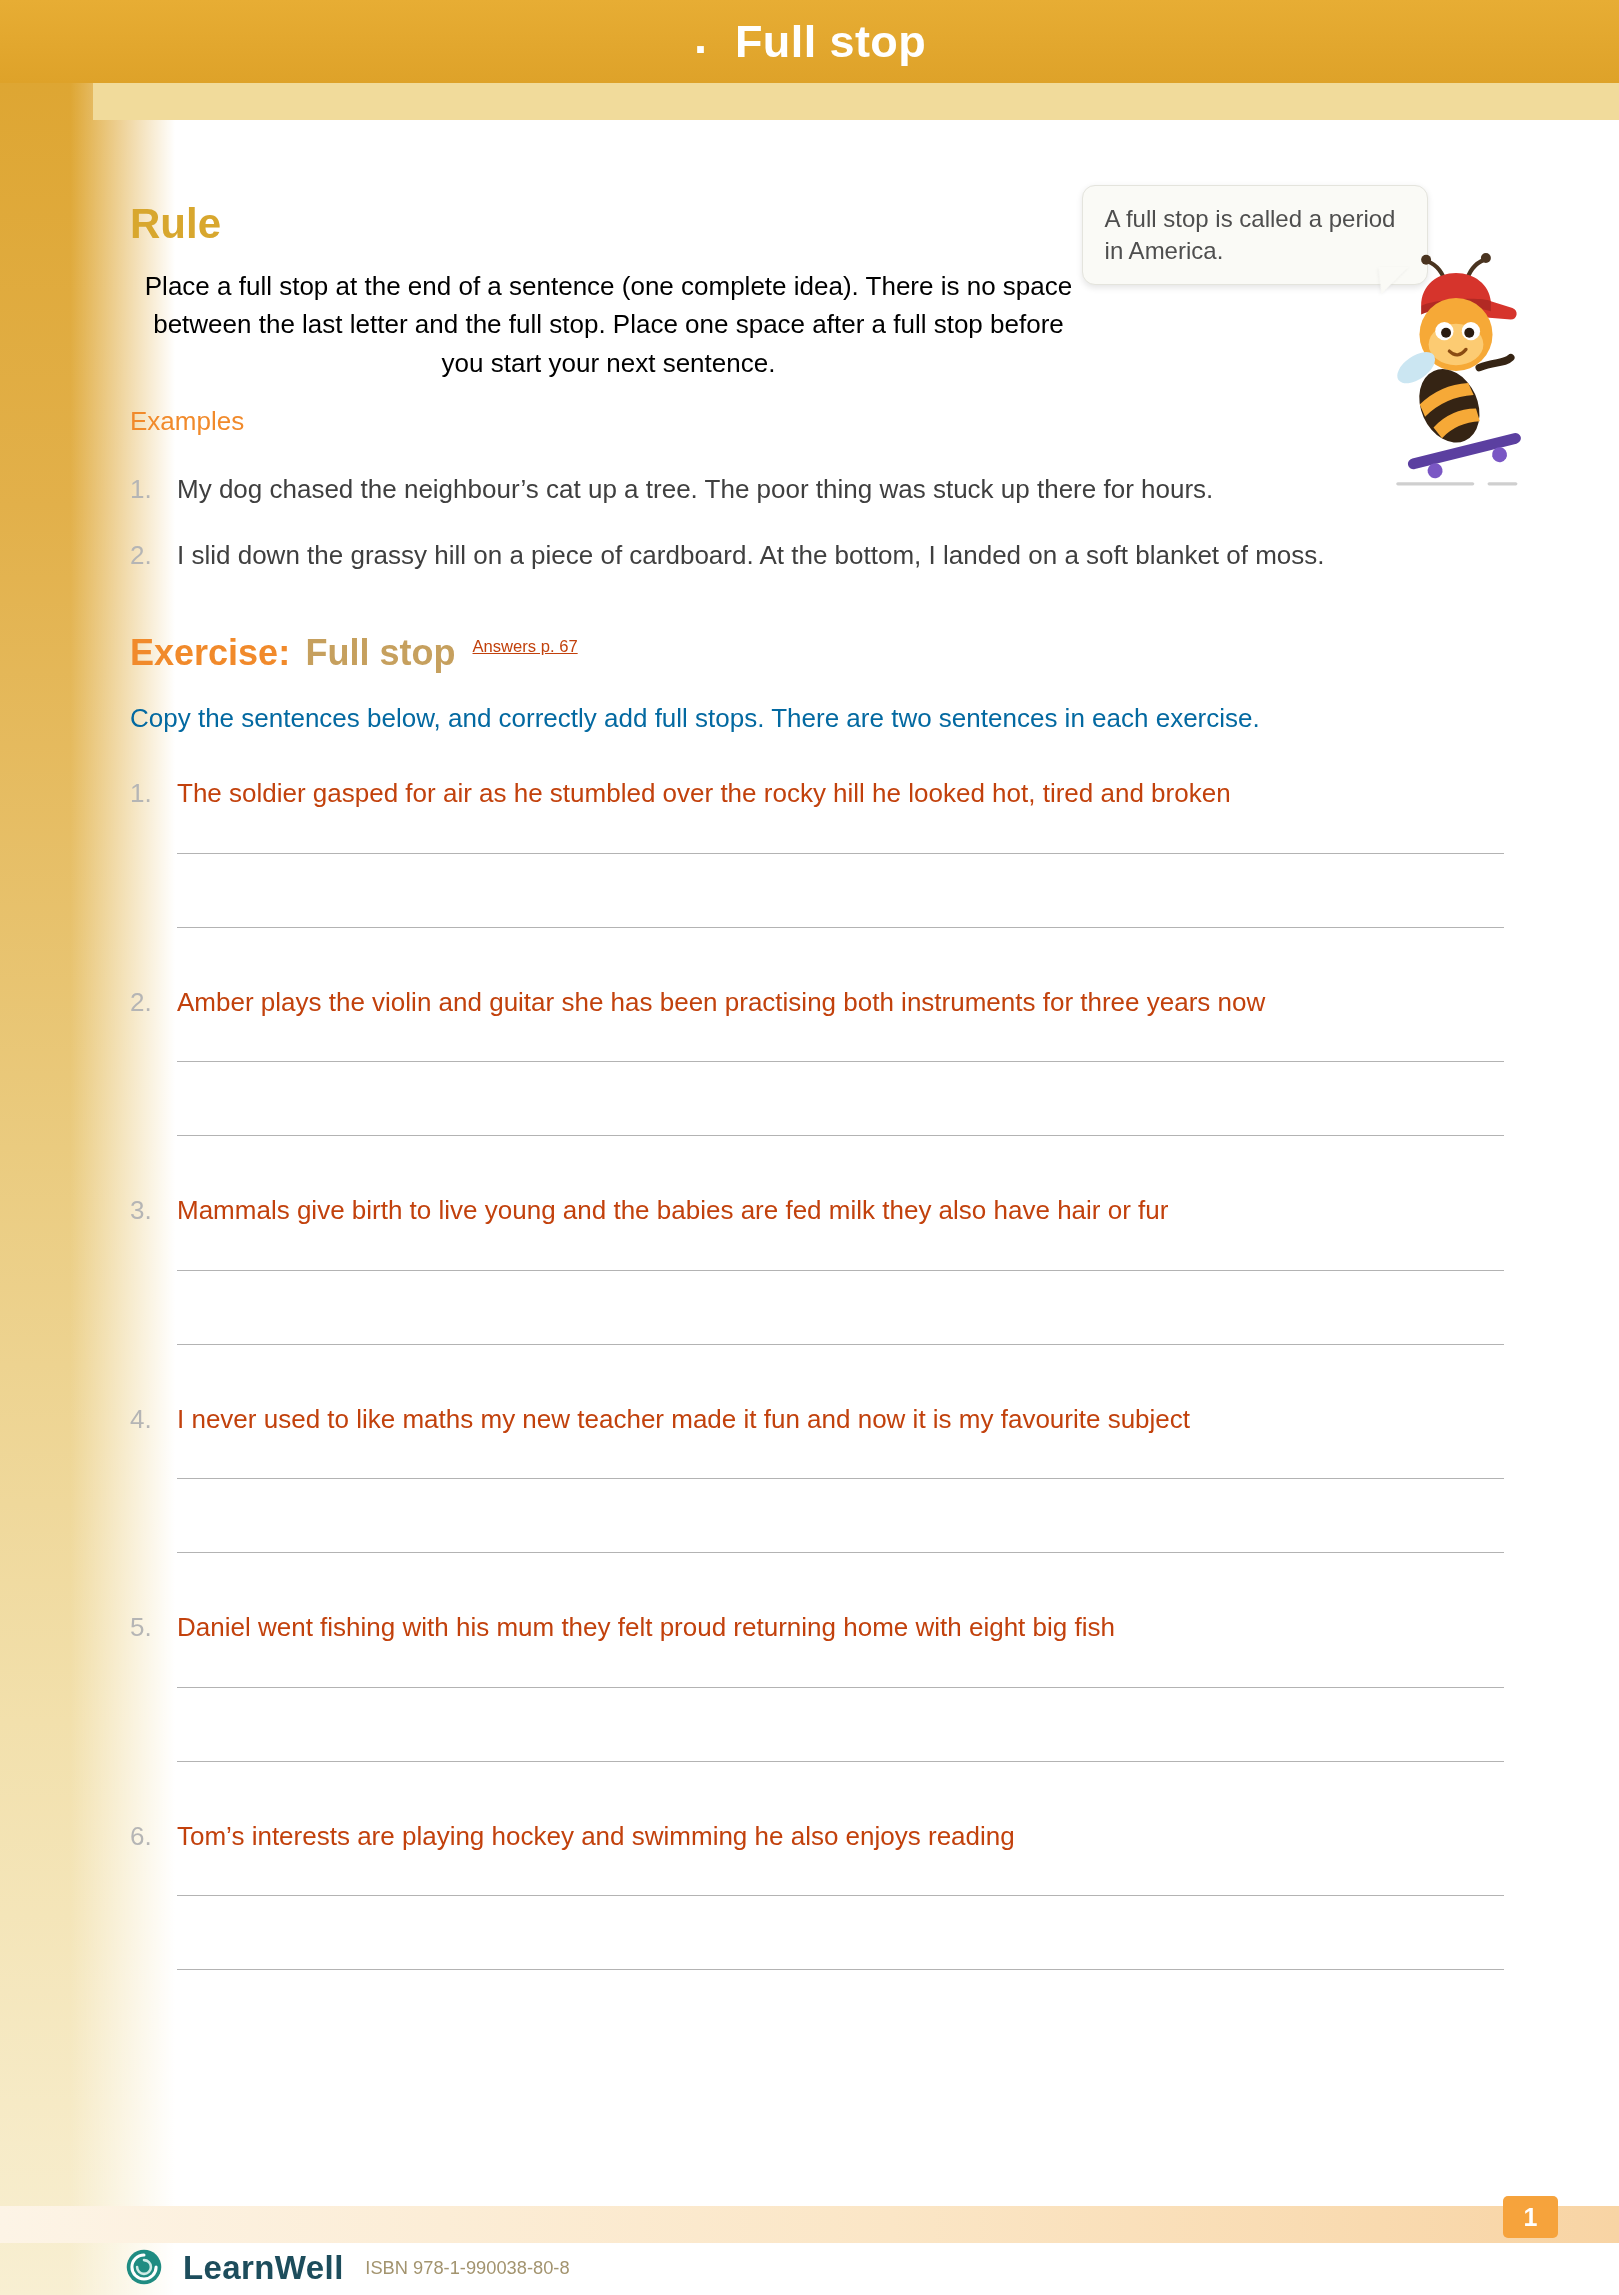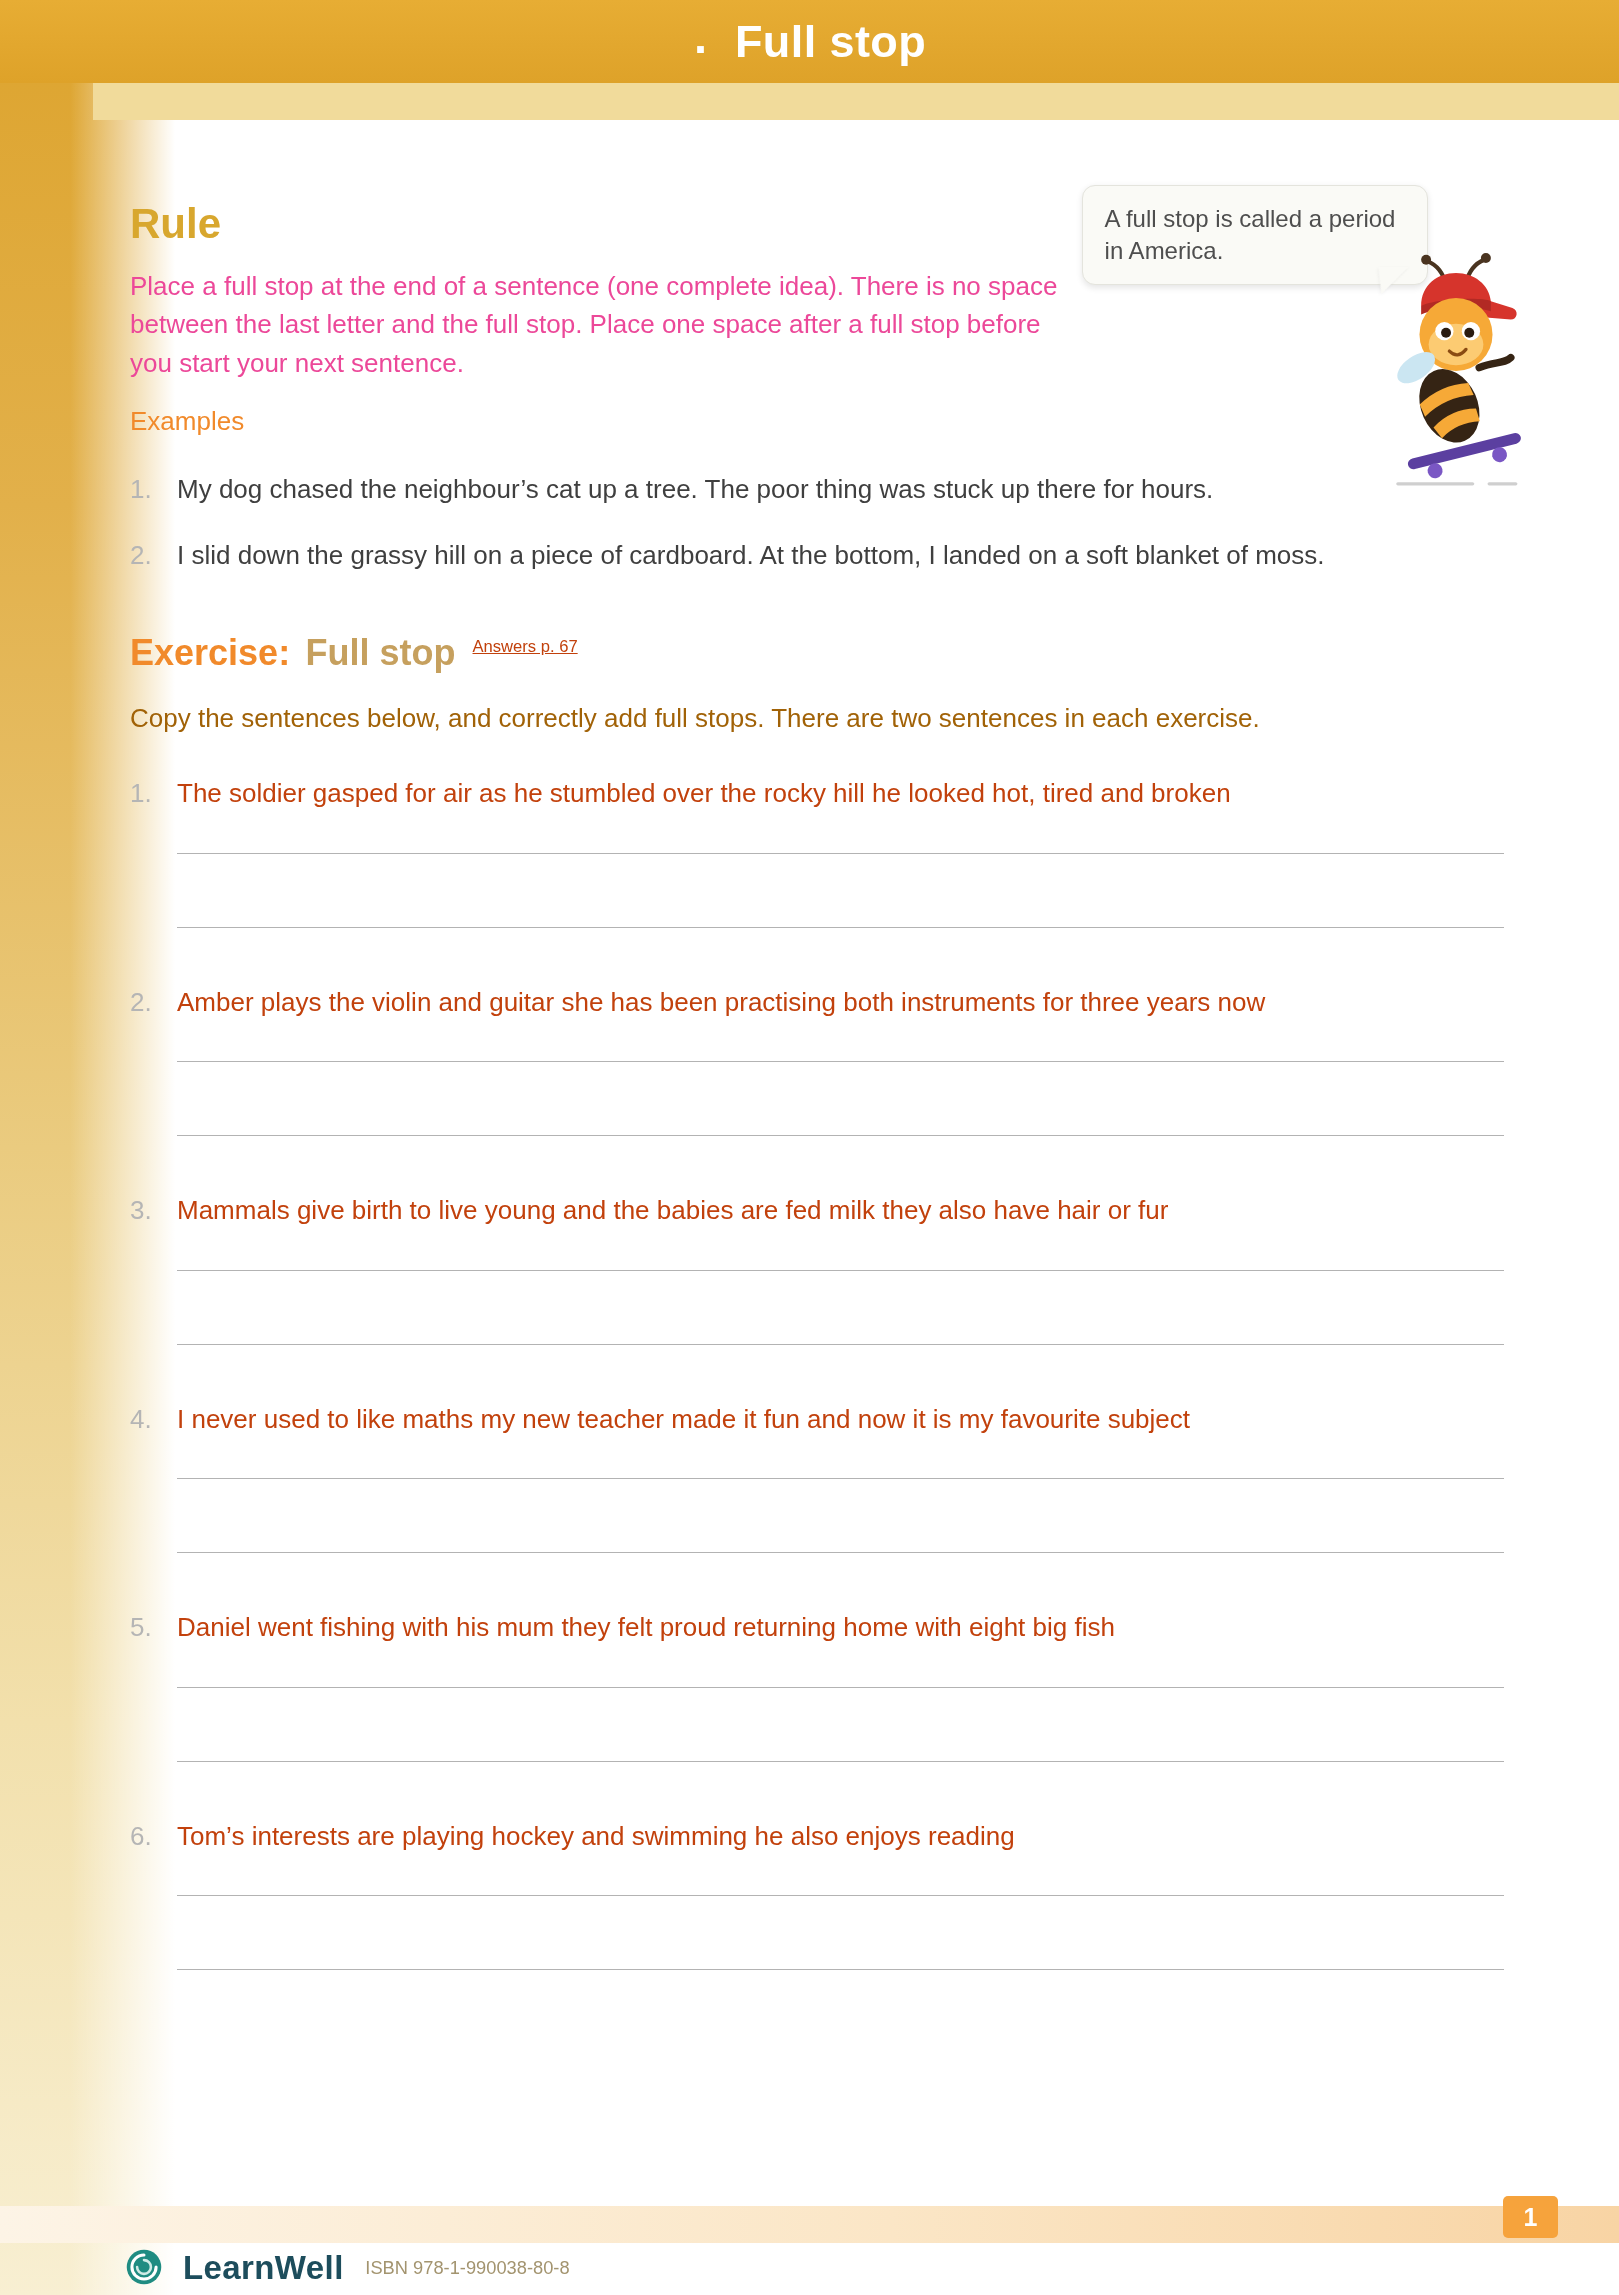--- a/index.html
+++ b/index.html
@@ -48,21 +48,21 @@
     position: absolute; top: 120px; left: 93px; right: 0; bottom: 92px;
     padding: 83px 116px 0 37px;
     z-index: 3;
   }
 
   .rule-heading {
     color: #D8A72E; font-size: 42px; font-weight: 800; line-height: 1; margin: 0;
   }
   .rule-text {
     margin: 21.6px 0 0 0; max-width: 957px;
-    color: #ec4899; font-size: 26px; line-height: 1.48;
+    color: #000000; font-size: 26px; line-height: 1.48; text-align: center;
   }
 
   .examples-heading {
     margin-top: 24px; color: #F18A2B; font-size: 26px; font-weight: 400;
   }
   .example-item { display: flex; margin-top: 33px; max-width: 1332px; }
   .example-item + .example-item { margin-top: 28px; }
   .num-col {
     flex: 0 0 47px; color: #B5B5B5; font-size: 26px; line-height: 1.48;
   }
@@ -71,21 +71,21 @@
   }
 
   .exercise-heading { margin-top: 60px; line-height: 1; }
   .exercise-label { color: #F18A2B; font-size: 36px; font-weight: 800; }
   .exercise-title { color: #C6A05E; font-size: 36px; font-weight: 800; margin-left: 11.7px; }
   .answers-link {
     color: #c2410c; font-size: 16.6px; text-decoration: underline;
     position: relative; top: -13.3px; margin-left: 13.3px; cursor: pointer;
   }
   .exercise-instruction {
-    margin-top: 28px; color: #a16207; font-size: 26px; line-height: 1.48;
+    margin-top: 28px; color: #0369a1; font-size: 26px; line-height: 1.48;
   }
 
   .exercise-list { margin-top: 37px; }
   .ex-item { margin-bottom: 55px; }
   .ex-row { display: flex; }
   .ex-text { color: #c2410c; font-size: 26px; line-height: 1.48; }
   .lines { margin-left: 47px; }
   .wline { border-bottom: 1.7px solid #B3B3B3; }
   .wline.first { height: 40px; }
   .wline.second { height: 73px; }

